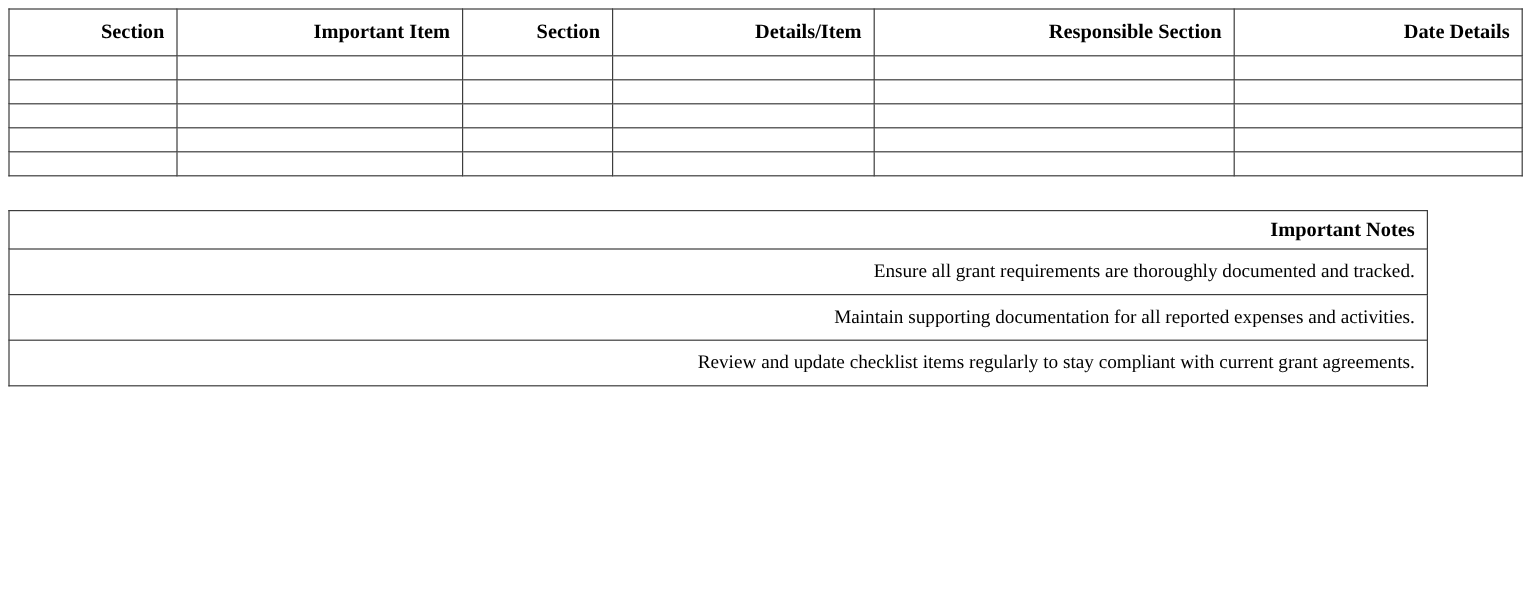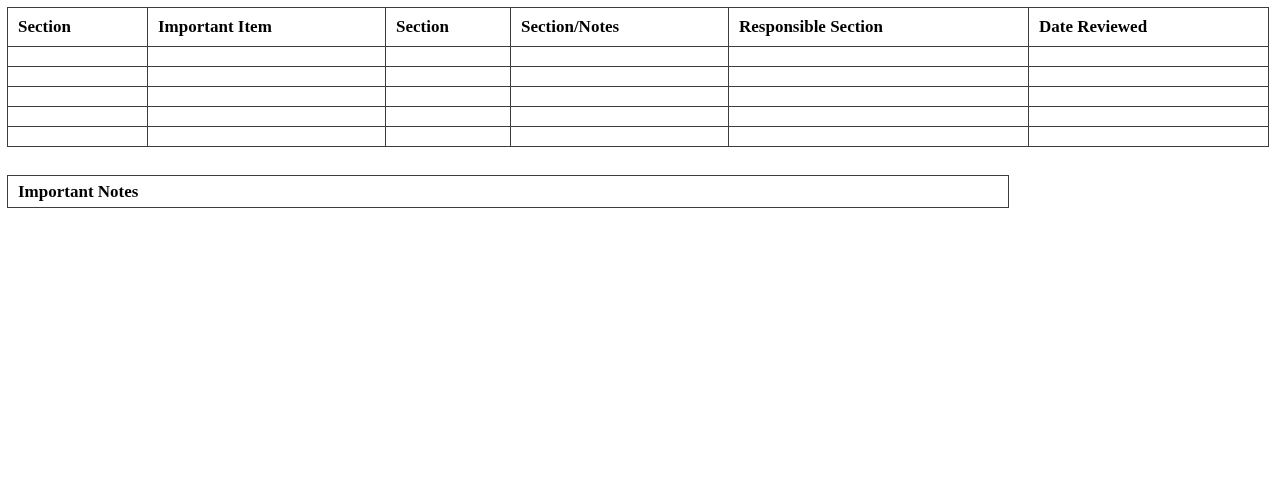--- a/index.html
+++ b/index.html
@@ -22,28 +22,28 @@
     overflow: hidden;
   }
   .page {
     position: relative;
     width: 1278px;
     height: 501px;
   }
   table {
     border-collapse: collapse;
     table-layout: fixed;
-    width: 1002px;
+    width: 1183px;
     background: var(--bg-color);
   }
   td, th {
     border: 1px solid var(--border-color);
     padding: 0 10px;
     vertical-align: middle;
-    text-align: left;
+    text-align: right;
     overflow: hidden;
     white-space: nowrap;
   }
   
   .checklist-table {
     position: absolute;
     left: 7px;
     top: 7px;
   }
   .checklist-table th {
@@ -83,23 +83,23 @@
       <col style="width:125px">
       <col style="width:218px">
       <col style="width:300px">
       <col style="width:240px">
     </colgroup>
     <thead>
       <tr>
         <th>Section</th>
         <th>Important Item</th>
         <th>Section</th>
-        <th>Section/Notes</th>
+        <th>Details/Item</th>
         <th>Responsible Section</th>
-        <th>Date Reviewed</th>
+        <th>Date Details</th>
       </tr>
     </thead>
     <tbody>
       <tr class="empty-row">
         <td class="empty-cell"></td>
         <td class="empty-cell"></td>
         <td class="empty-cell"></td>
         <td class="empty-cell"></td>
         <td class="empty-cell"></td>
         <td class="empty-cell"></td>
@@ -137,16 +137,25 @@
         <td class="empty-cell"></td>
       </tr>
     </tbody>
   </table>
 
   <table class="notes-table">
     <tbody>
       <tr>
         <td class="notes-header-cell">Important Notes</td>
       </tr>
+      <tr>
+        <td class="note-cell">Ensure all grant requirements are thoroughly documented and tracked.</td>
+      </tr>
+      <tr>
+        <td class="note-cell">Maintain supporting documentation for all reported expenses and activities.</td>
+      </tr>
+      <tr>
+        <td class="note-cell">Review and update checklist items regularly to stay compliant with current grant agreements.</td>
+      </tr>
     </tbody>
   </table>
 
 </div>
 
 </body></html>

